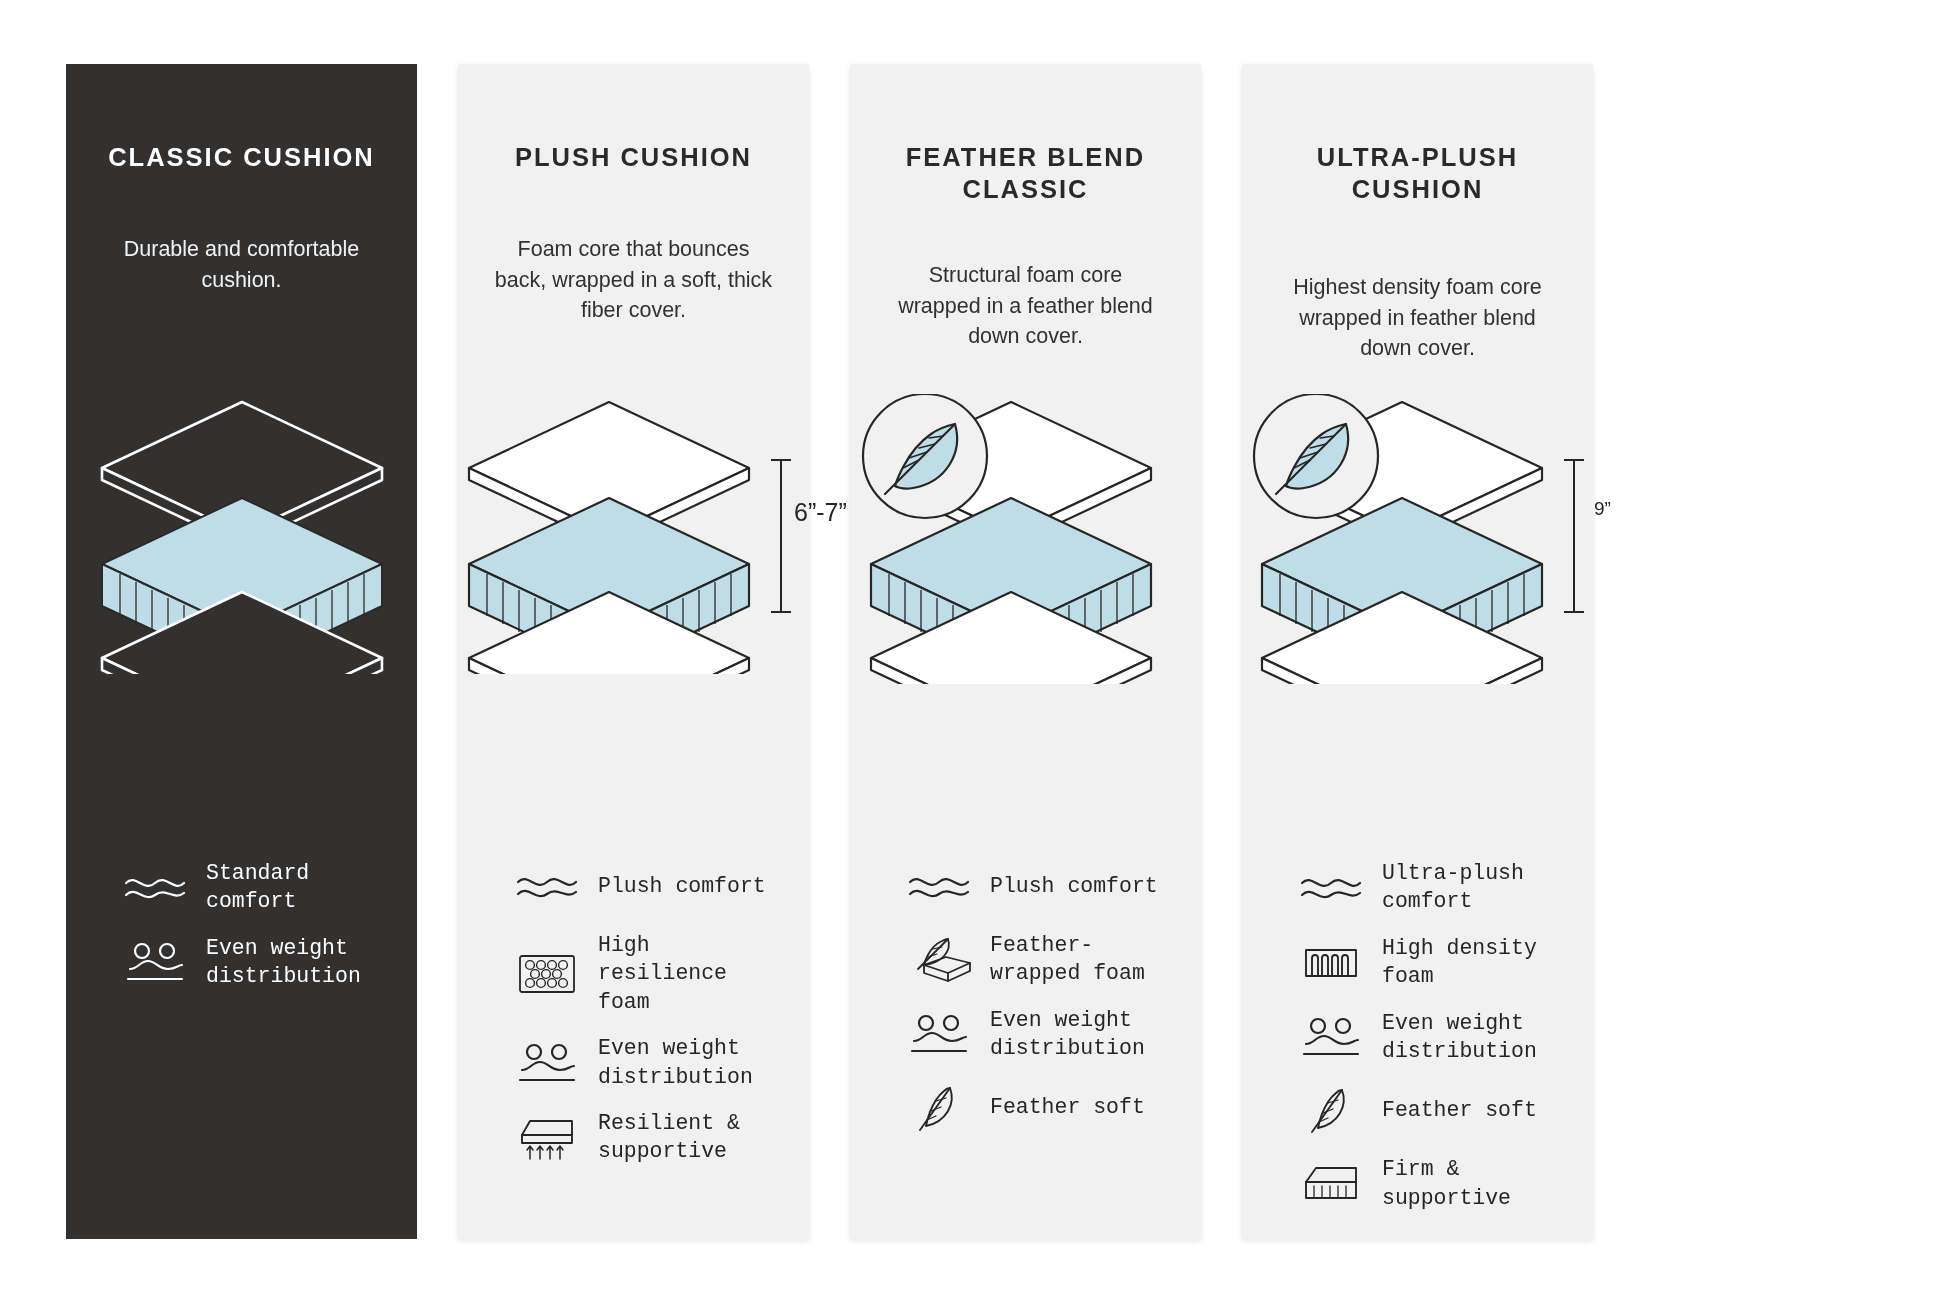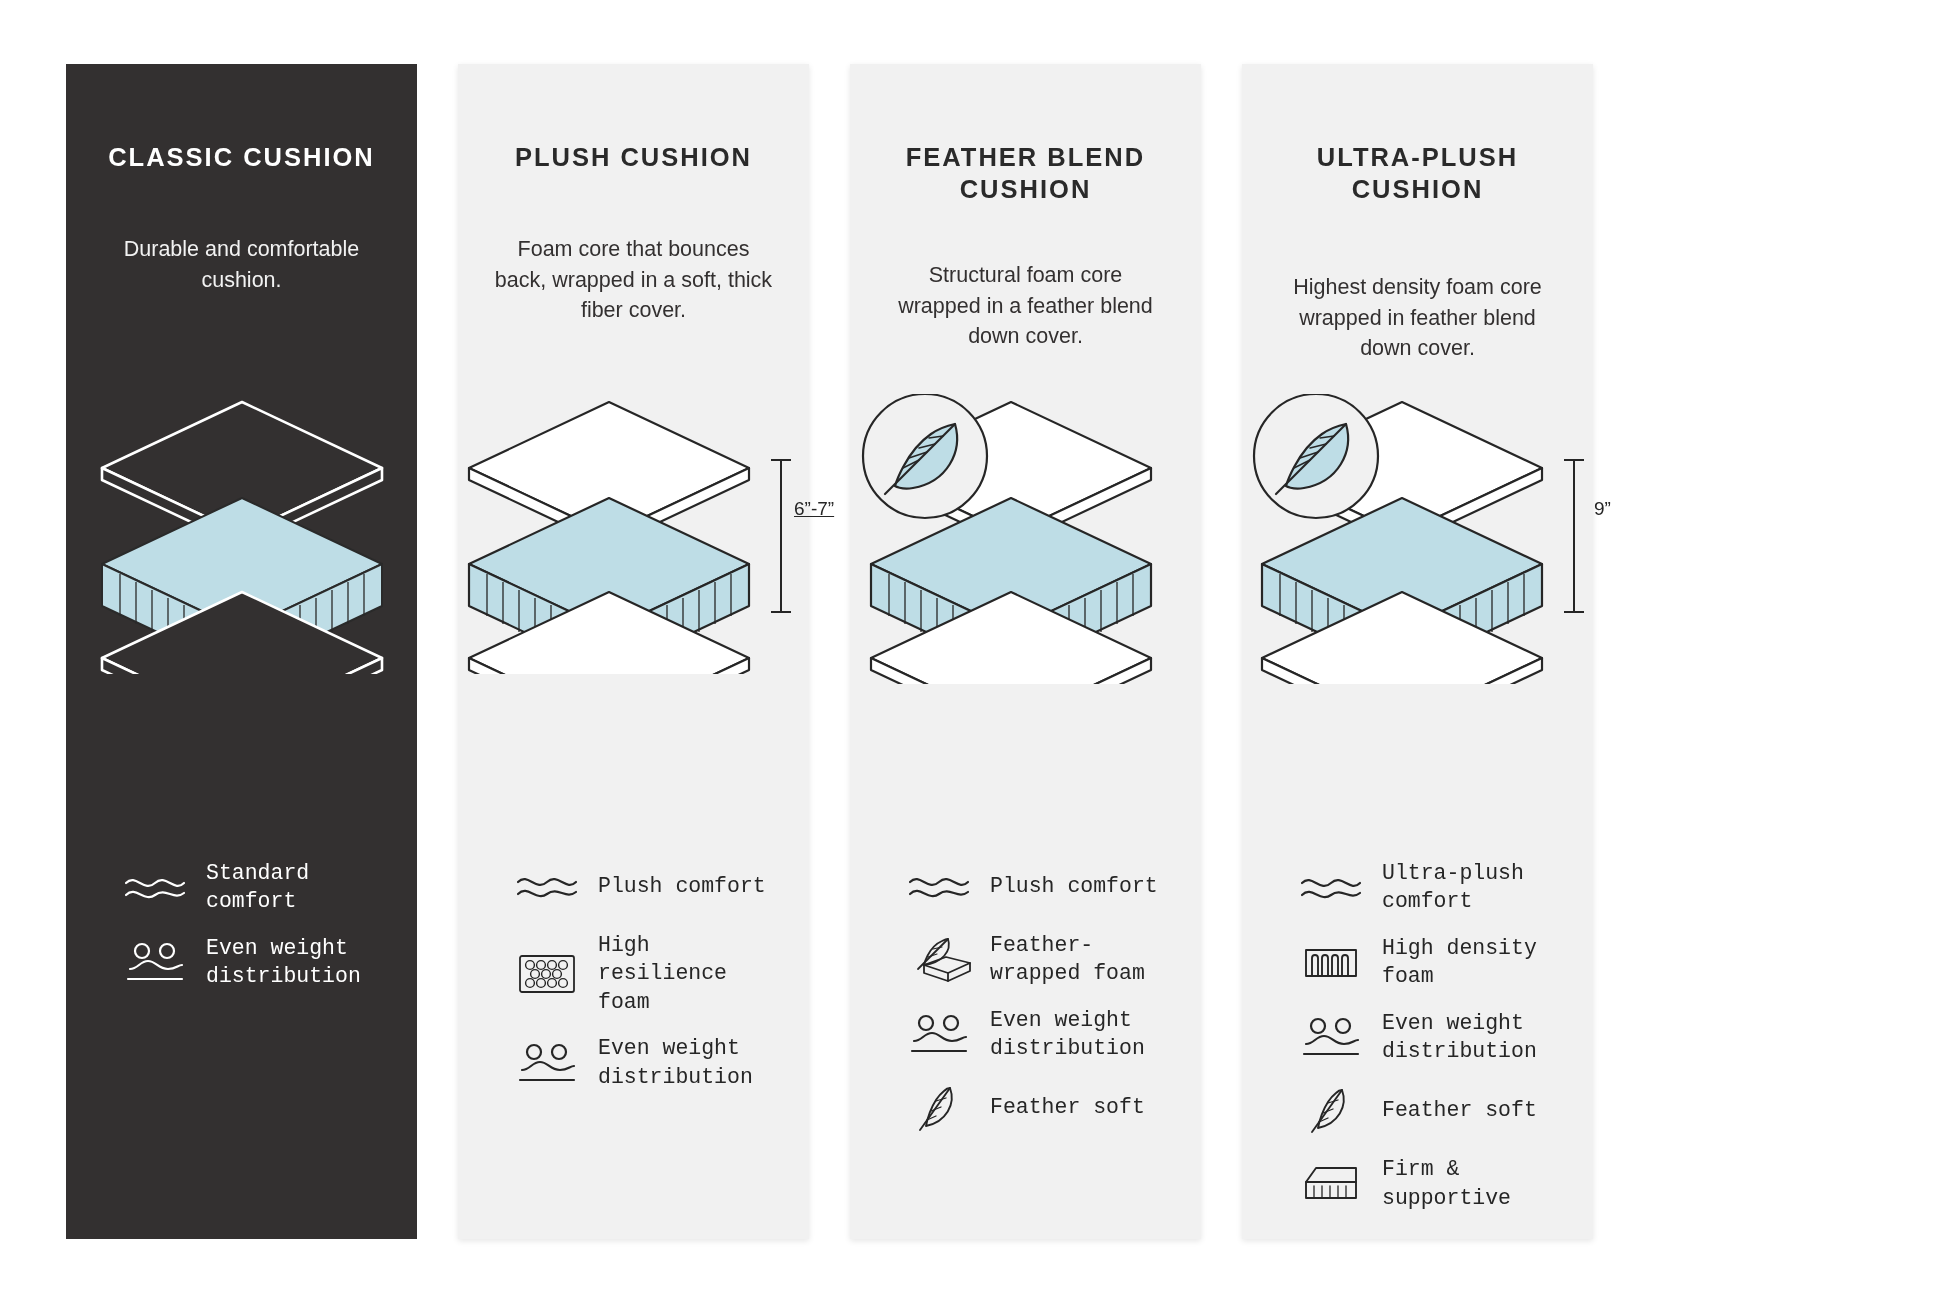--- a/index.html
+++ b/index.html
@@ -210,21 +210,21 @@
             <polygon points="150,198 290,264 150,330 10,264" fill="#ffffff"></polygon>
             <polygon points="10,264 150,330 150,342 10,276" fill="#ffffff"></polygon>
             <polygon points="290,264 150,330 150,342 290,276" fill="#ffffff"></polygon>
 
             <line x1="322" y1="66" x2="322" y2="218" stroke-width="2"></line>
             <line x1="312" y1="66" x2="332" y2="66" stroke-width="2"></line>
             <line x1="312" y1="218" x2="332" y2="218" stroke-width="2"></line>
           </g>
         </svg>
       </div>
-      <div style="position:absolute; top:434px; left:336px; font-size:19px; color:#262626;text-decoration:underline;">6”-7”</div>
+      <div style="position:absolute; top:434px; left:336px; font-size:25px; color:#262626;">6”-7”</div>
 
       <div class="features" style="top:795px;">
         <div class="feature">
           <span class="ficon">
             <svg width="66" height="36" viewBox="0 0 66 36" fill="none" stroke="#262626" stroke-width="2.2" stroke-linecap="round">
               <path d="M4 14 C14 4, 22 24, 33 14 C44 4, 52 24, 62 14"></path>
               <path d="M4 26 C14 16, 22 34, 33 26 C44 18, 52 32, 62 24"></path>
             </svg>
           </span>
           <span class="flabel">Plush comfort</span>
@@ -254,25 +254,40 @@
           <span class="ficon">
             <svg width="66" height="46" viewBox="0 0 66 46" fill="none" stroke="#262626" stroke-width="2.2" stroke-linecap="round">
               <circle cx="20" cy="12" r="7"></circle>
               <circle cx="45" cy="12" r="7"></circle>
               <path d="M8 30 C16 30, 18 22, 26 22 C34 22, 36 30, 46 30 C54 30, 56 26, 60 26"></path>
               <line x1="6" y1="40" x2="60" y2="40"></line>
             </svg>
           </span>
           <span class="flabel">Even weight distribution</span>
         </div>
+        <div class="feature">
+          <span class="ficon">
+            <svg width="66" height="48" viewBox="0 0 66 48" fill="none" stroke="#262626" stroke-width="1.9" stroke-linecap="round" stroke-linejoin="round">
+              <path d="M8 22 L16 8 L58 8 L58 22 Z"></path>
+              <rect x="8" y="22" width="50" height="8"></rect>
+              <g stroke-width="1.5">
+                <path d="M16 46 L16 34 M13 37 L16 33 L19 37"></path>
+                <path d="M26 46 L26 34 M23 37 L26 33 L29 37"></path>
+                <path d="M36 46 L36 34 M33 37 L36 33 L39 37"></path>
+                <path d="M46 46 L46 34 M43 37 L46 33 L49 37"></path>
+              </g>
+            </svg>
+          </span>
+          <span class="flabel">Resilient &amp; supportive</span>
+        </div>
       </div>
     </div>
 
     <div class="card">
-      <div class="card-title">FEATHER BLEND CUSHION</div>
+      <div class="card-title">FEATHER BLEND CLASSIC</div>
       <div class="card-desc" style="top:196px;">Structural foam core wrapped in a feather blend down cover.</div>
 
       <div class="art">
         <svg width="350" height="290" viewBox="0 0 350 290">
           <g fill="none" stroke="#262626" stroke-width="2.2" stroke-linejoin="round">
             <polygon points="160,8 300,74 160,140 20,74" fill="#ffffff"></polygon>
             <polygon points="20,74 160,140 160,152 20,86" fill="#ffffff"></polygon>
             <polygon points="300,74 160,140 160,152 300,86" fill="#ffffff"></polygon>
 
             <polygon points="160,104 300,170 160,236 20,170" fill="#bedde6"></polygon>

